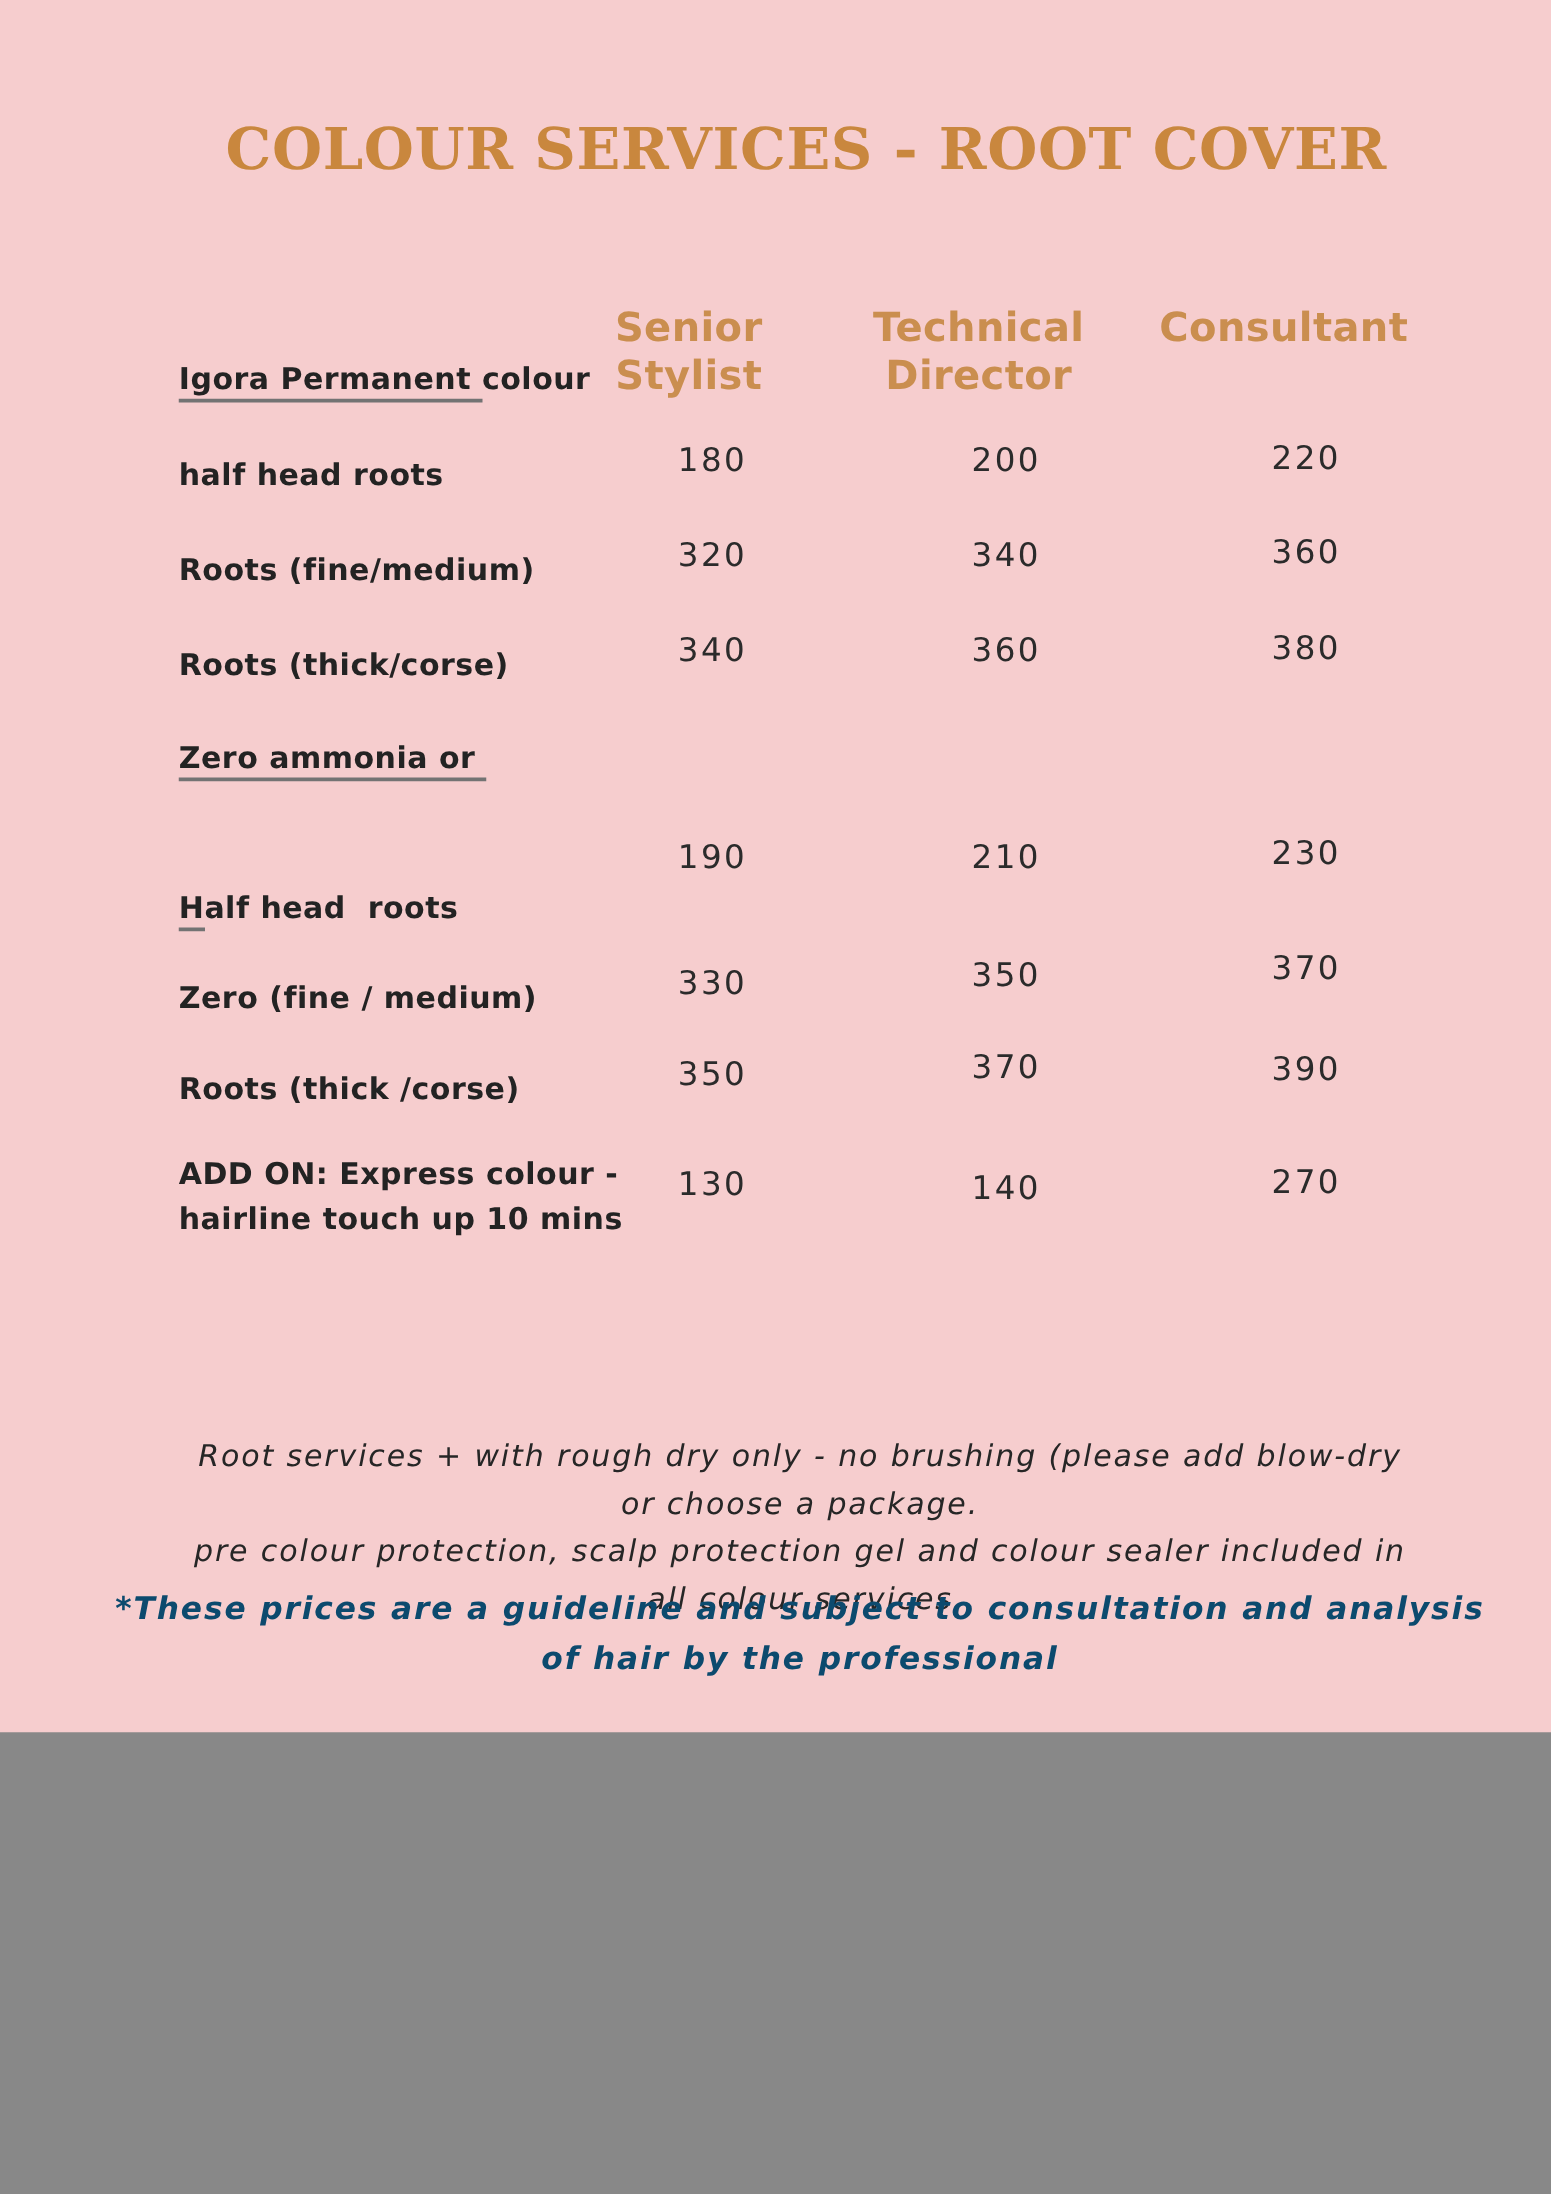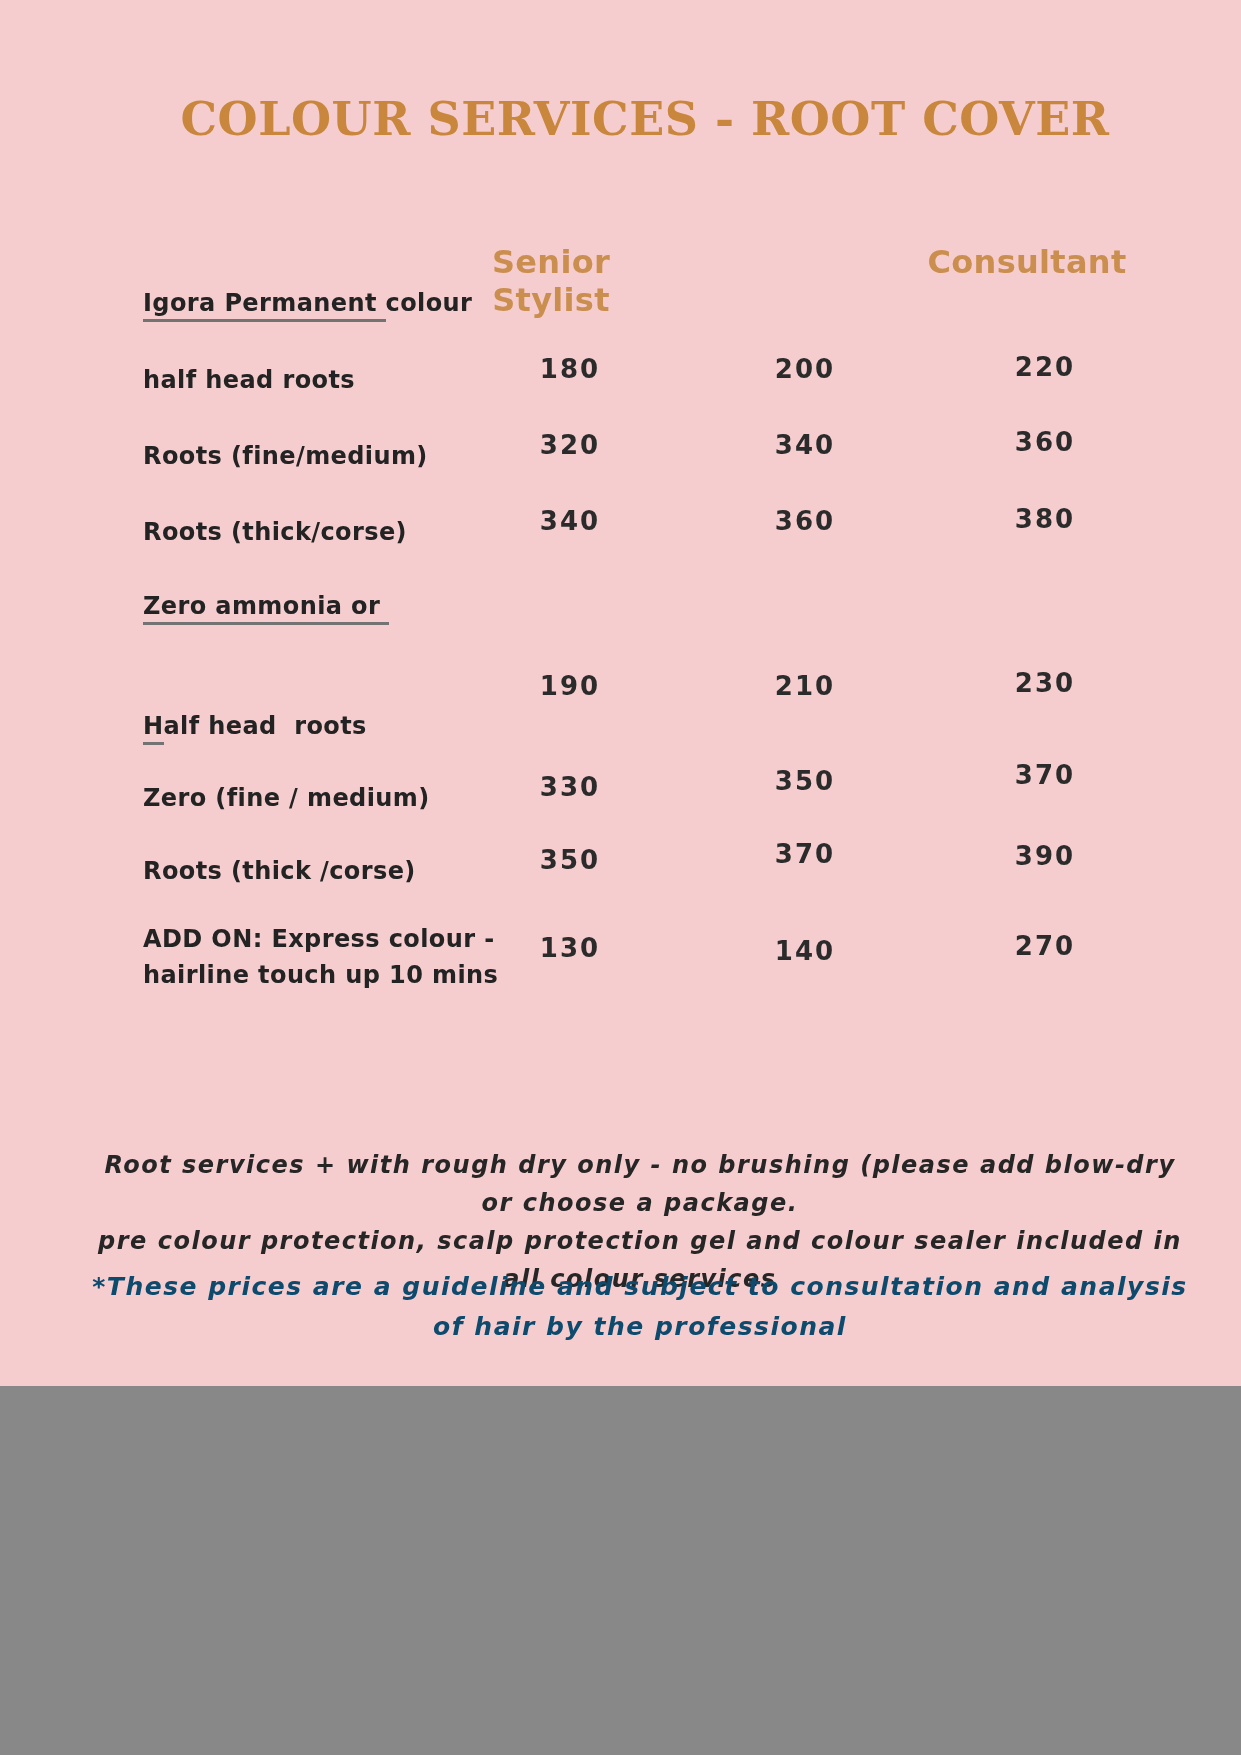--- a/index.html
+++ b/index.html
@@ -1,18 +1,18 @@
 <!DOCTYPE html>
 <html><head>
 <meta charset="utf-8">
 <style>
   html,body{margin:0;padding:0;background:#888;}
   .page{position:relative;width:1241px;height:1386px;background:#f6cdce;overflow:hidden;
         font-family:"DejaVu Sans",sans-serif;color:#232323;margin:0 auto;}
-  .abs{position:absolute;font-weight:bold;}
+  .abs{position:absolute;}
   .title{left:50px;top:92px;width:1190px;text-align:center;
          font-family:"DejaVu Serif",serif;font-weight:700;font-size:46px;
          letter-spacing:.5px;color:#c9873e;}
   .colhead{top:243px;width:220px;text-align:center;font-weight:700;font-size:32px;
            color:#ca8e4f;letter-spacing:.3px;}
   .h-senior{left:441px;}
   .h-tech{left:673px;}
   .h-cons{left:917px;}
   .lbl{left:143px;font-weight:700;font-size:24px;letter-spacing:.4px;
        white-space:pre-wrap;line-height:36px;}
@@ -29,20 +29,21 @@
   .photo svg{display:block;}
 </style>
 </head>
 <body>
 
 <div class="page">
 
   <div class="abs title">COLOUR SERVICES - ROOT COVER</div>
 
   <div class="abs colhead h-senior">Senior Stylist</div>
+  <div class="abs colhead h-tech">Technical Director</div>
   <div class="abs colhead h-cons">Consultant</div>
 
   <div class="abs lbl" style="top:285px"><span class="ul">Igora Permanent </span><span>colour</span></div>
 
   <div class="abs lbl" style="top:362px">half head roots</div>
   <div class="abs val v1" style="top:354px">180</div>
   <div class="abs val v2" style="top:354px">200</div>
   <div class="abs val v3" style="top:352px">220</div>
 
   <div class="abs lbl" style="top:438px">Roots (fine/medium)</div>

